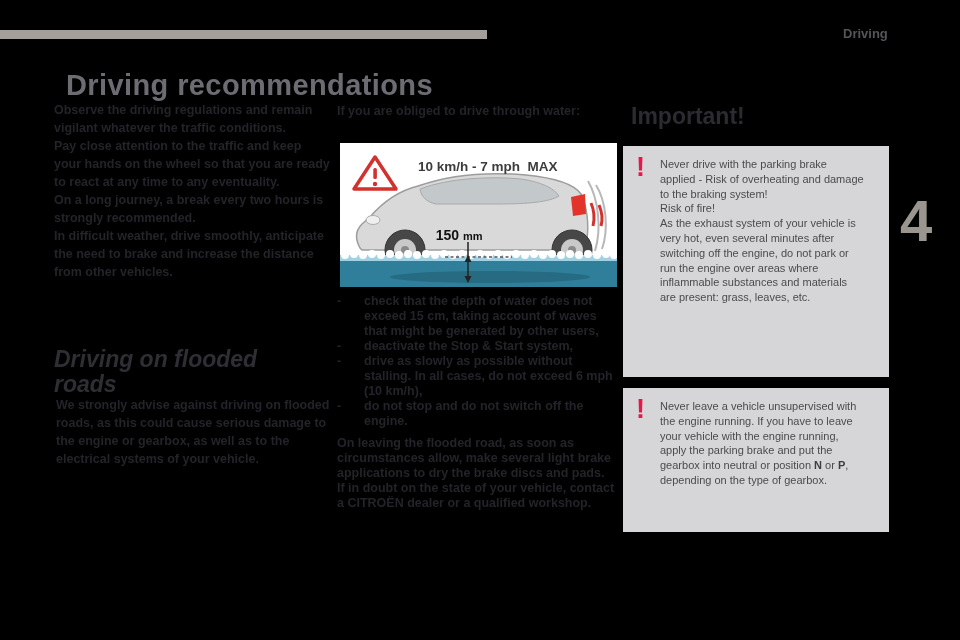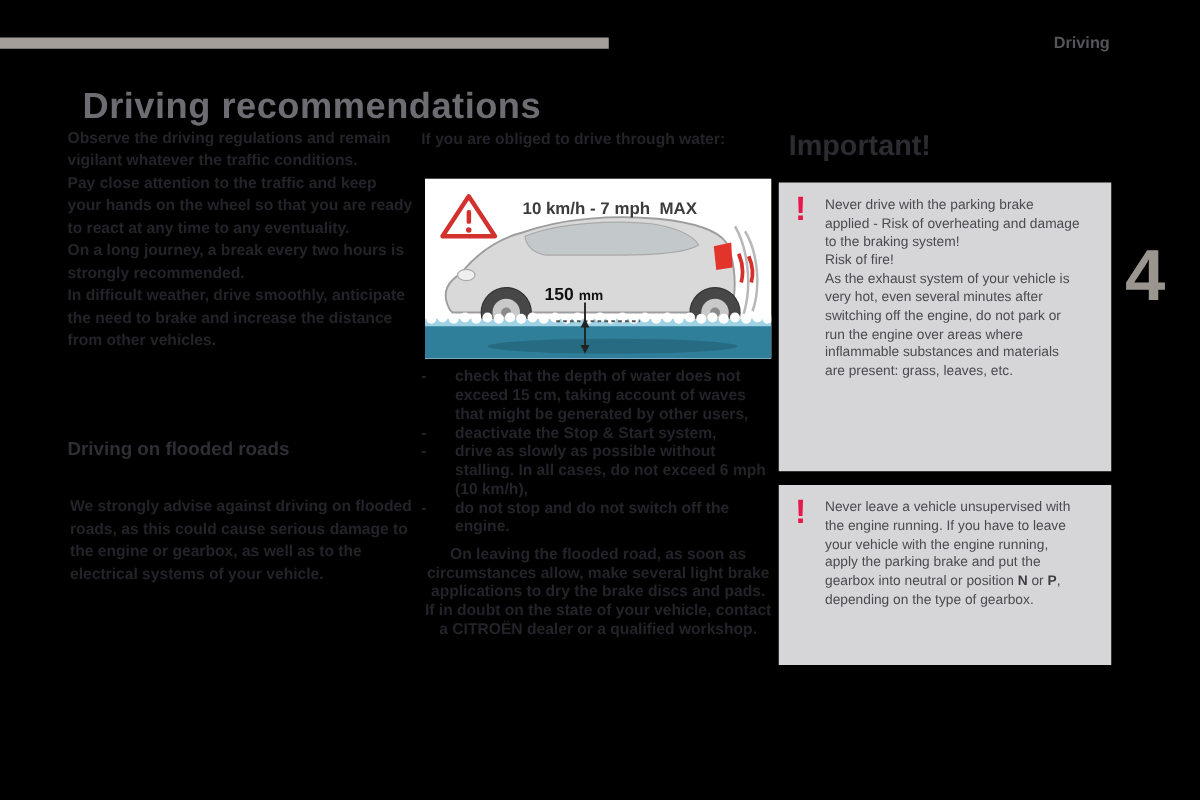--- a/index.html
+++ b/index.html
@@ -7,31 +7,31 @@
         font-family:"Liberation Sans","DejaVu Sans",sans-serif;}
   .abs{position:absolute;}
   .top-bar{left:0;top:30px;width:487px;height:9px;background:#a49e9a;}
   .header-label{left:843px;top:26px;font-size:13px;font-weight:700;color:#54545a;}
   .chapter-num{left:900px;top:192px;font-size:58px;font-weight:700;color:#9b958f;line-height:1;}
   .title{left:54px;top:57px;font-size:29px;font-weight:700;color:#6c6c72;letter-spacing:.4px;}
   .body-txt{font-size:12.5px;color:#232329;font-weight:700;}
   .lh18 p{margin:0;line-height:18px;}
   .lh15 p{margin:0;line-height:15px;}
   .col-left{left:54px;top:101px;width:276px;}
-  .subhead{left:54px;top:347px;width:242px;font-size:15px;font-weight:700;color:#2e2e34;line-height:25px;}
+  .subhead{left:54px;top:347px;width:242px;font-size:23px;font-weight:700;color:#2e2e34;line-height:25px;font-style:italic;}
   .flooded-body{left:56px;top:396px;width:276px;}
   .lead{left:337px;top:102px;width:282px;}
   .figure{left:340px;top:143px;width:277px;height:144px;background:#fff;}
   .figure svg{display:block;}
   svg text{font-family:"Liberation Sans","DejaVu Sans",sans-serif;white-space:pre;}
   .bullets{left:337px;top:294px;width:282px;}
   .bullet-row{display:flex;margin:0;}
   .bullet-row .dash{width:27px;flex:0 0 27px;}
   .bullet-row .btxt{flex:1;}
-  .outro{left:337px;top:436px;width:283px;text-align:center;}
+  .outro{left:337px;top:436px;width:283px;}
   .imp-head{left:625px;top:97px;font-size:23px;font-weight:700;color:#2b2b31;}
   .warn-box{left:623px;width:266px;background:#d6d6d8;}
   .box1{top:146px;height:231px;}
   .box2{top:388px;height:148px;}
   .warn-bang{position:absolute;left:13px;top:6px;font-size:27px;font-weight:700;color:#e8174b;}
   .warn-text{margin:11px 24px 0 37px;font-size:11px;color:#4b4b4f;}
   .warn-text p{margin:0;line-height:14.8px;}
   .warn-text b{font-weight:700;color:#3e3e42;}
   .page-num{left:917px;top:605px;font-size:11px;font-weight:700;color:#7c7c7c;}
   .watermark{left:660px;top:610px;font-size:24px;font-weight:600;color:#929292;letter-spacing:.5px;}

